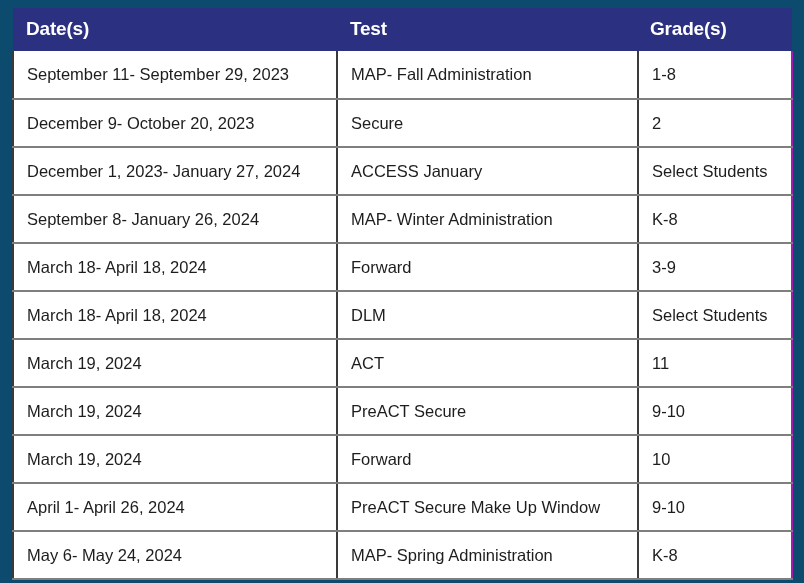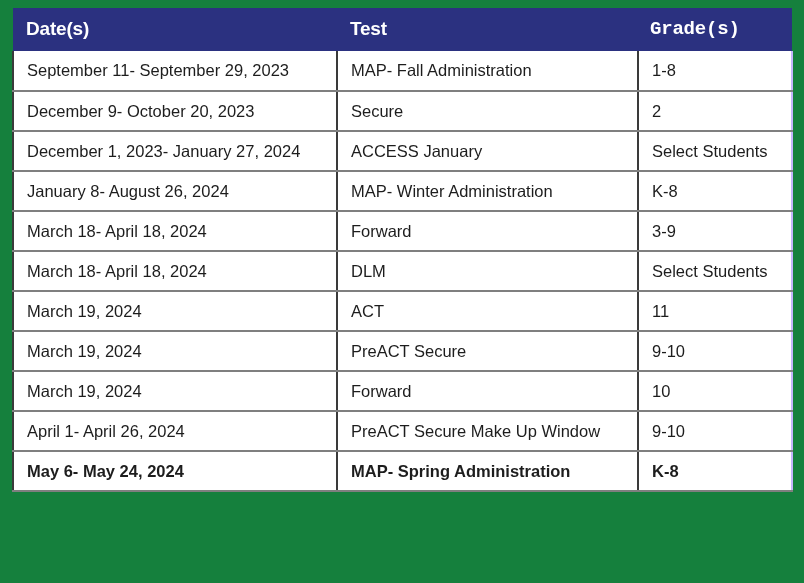--- a/index.html
+++ b/index.html
@@ -11,21 +11,21 @@
     width: 804px;
     height: 583px;
     font-family: "Liberation Sans", sans-serif;
     overflow: hidden;
   }
   .sheet {
     width: 804px;
     height: 583px;
     box-sizing: border-box;
     padding: 8px 13px 8px 12px;
-    background: #15803d;
+    background: #0c4a6e;
   }
   table.schedule {
     border-collapse: collapse;
     width: 779px;
     table-layout: fixed;
   }
   table.schedule col.c-date  { width: 324px; }
   table.schedule col.c-test  { width: 301px; }
   table.schedule col.c-grade { width: 154px; }
 
@@ -37,45 +37,44 @@
     font-weight: bold;
     letter-spacing: -0.2px;
     padding: 9px 0 10px 13px;
     height: 43px;
     box-sizing: border-box;
     border: none;
     vertical-align: middle;
     white-space: nowrap;
   }
   thead th.th-test  { padding-left: 13px; margin-top: 35px; }
-  thead th.th-grade { padding-left: 12px; font-family: Liberation Mono, monospace; }
+  thead th.th-grade { padding-left: 12px; }
 
   tbody td {
-    height: 40px;
+    height: 48px;
     box-sizing: border-box;
     background: #ffffff;
     color: #1d1d1d;
     font-size: 16.5px;
     font-weight: normal;
     vertical-align: middle;
     padding: 0 6px 0 13px;
     border-bottom: 2px solid #7f7f7f;
     border-right: 2px solid #3a3a3a;
     white-space: nowrap;
     overflow: hidden;
   }
   tbody tr td:first-child {
     border-left: 2px solid #3a3a3a;
   }
   tbody tr:last-child td {
     border-bottom: 2px solid #7f7f7f;
-    font-weight: bold;
   }
   tbody td.td-grade {
-    border-right: 2px solid #c4b5fd;
+    border-right: 2px solid #a21caf;
   }
 </style>
 </head>
 <body>
 
 <div class="sheet">
   <table class="schedule">
     <colgroup>
       <col class="c-date">
       <col class="c-test">
@@ -98,21 +97,21 @@
           <td class="td-date">December 9- October 20, 2023</td>
           <td class="td-test">Secure</td>
           <td class="td-grade">2</td>
         </tr>
         <tr>
           <td class="td-date">December 1, 2023- January 27, 2024</td>
           <td class="td-test">ACCESS January</td>
           <td class="td-grade">Select Students</td>
         </tr>
         <tr>
-          <td class="td-date">January 8- August 26, 2024</td>
+          <td class="td-date">September 8- January 26, 2024</td>
           <td class="td-test">MAP- Winter Administration</td>
           <td class="td-grade">K-8</td>
         </tr>
         <tr>
           <td class="td-date">March 18- April 18, 2024</td>
           <td class="td-test">Forward</td>
           <td class="td-grade">3-9</td>
         </tr>
         <tr>
           <td class="td-date">March 18- April 18, 2024</td>

